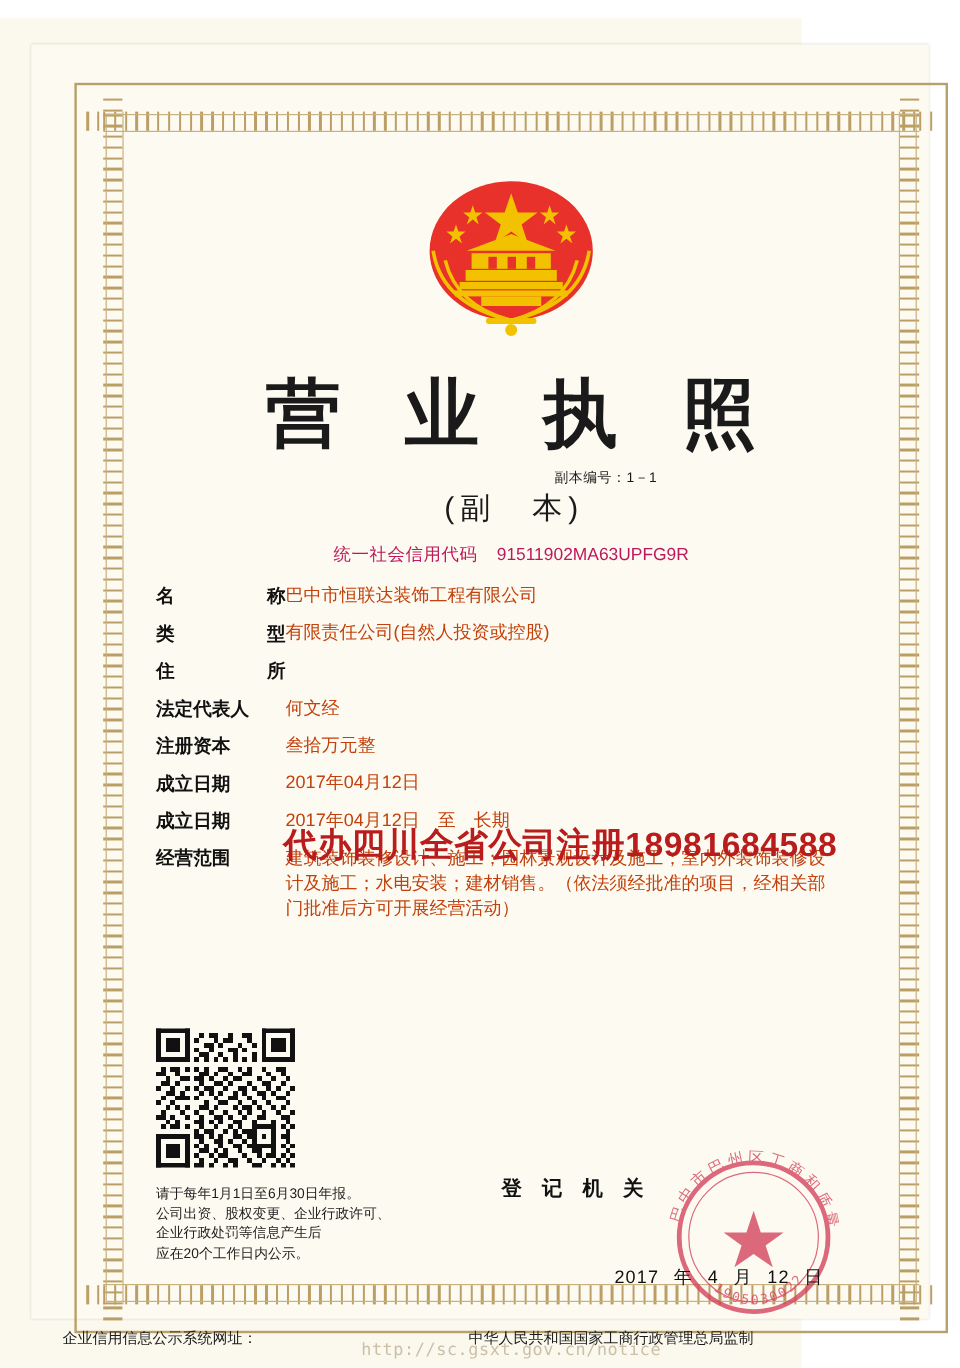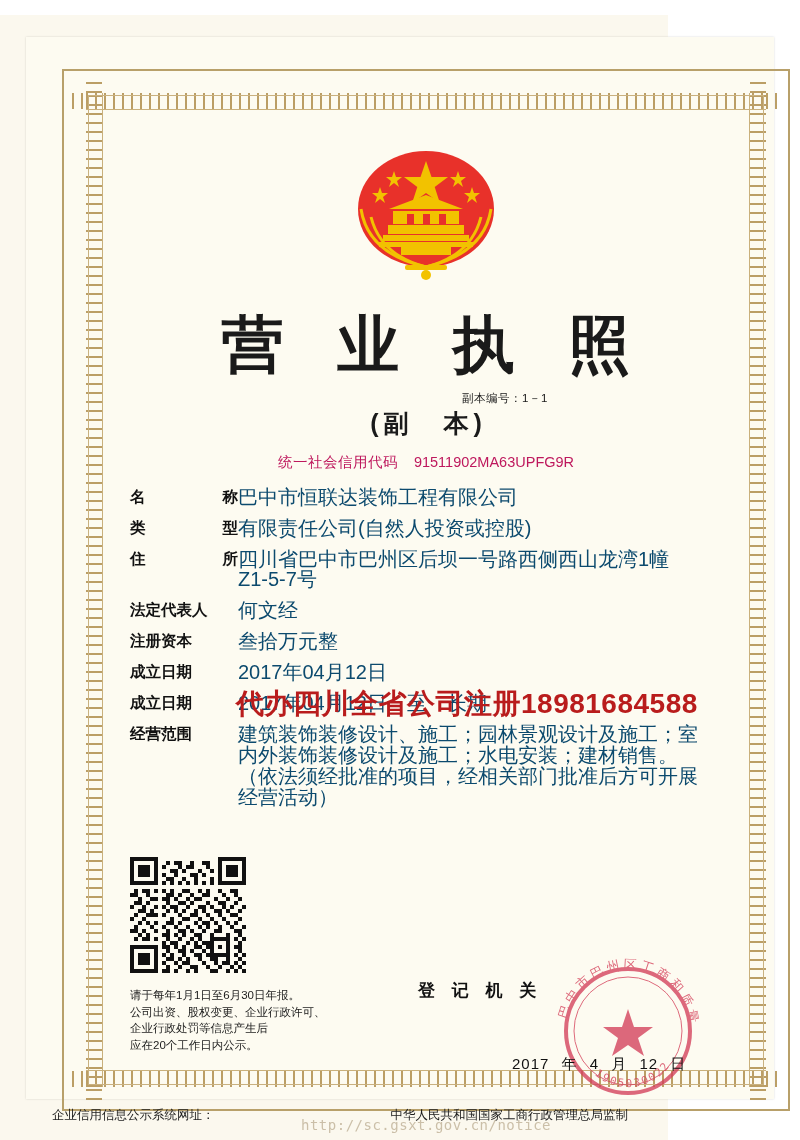--- a/index.html
+++ b/index.html
@@ -117,21 +117,21 @@
     letter-spacing: 0.5px;
     text-align: center;
   }
   .subtitle {
     position: absolute;
     top: 312px;
     left: 0;
     width: 676px;
     text-align: center;
     font-size: 25px;
-    font-weight: bold;
+    font-weight: normal;
     letter-spacing: 5px;
     color: #1a1a1a;
     text-indent: 5px;
   }
   .credit-code {
     position: absolute;
     top: 358px;
     left: 0;
     width: 676px;
     text-align: center;
@@ -162,22 +162,22 @@
     flex: 0 0 108px;
     font-size: 15.5px;
     font-weight: bold;
     color: #111;
     display: flex;
     justify-content: space-between;
     letter-spacing: 0;
   }
   .row .label span { display: inline-block; }
   .row .value {
-    font-size: 20px;
-    color: #0c4a6e;
+    font-size: 15px;
+    color: #c2410c;
     line-height: 20px;
     max-width: 460px;
   }
   .row.tall { margin-bottom: 11px; }
   .row .value .l2 { display: block; }
   .scope .value { line-height: 21px; }
 
   
   .ad-text {
     position: absolute;
@@ -340,24 +340,20 @@
             <span>类</span>
             <span>型</span>
           </div>
           <div class="value">有限责任公司(自然人投资或控股)</div>
         </div>
 
         <div class="row tall">
           <div class="label">
             <span>住</span>
             <span>所</span>
-          </div>
-          <div class="value">
-            <span>四川省巴中市巴州区后坝一号路西侧西山龙湾1幢</span>
-            <span class="l2">Z1-5-7号</span>
           </div>
         </div>
 
         <div class="row">
           <div class="label">
             <span>法定代表人</span>
           </div>
           <div class="value">何文经</div>
         </div>
 

